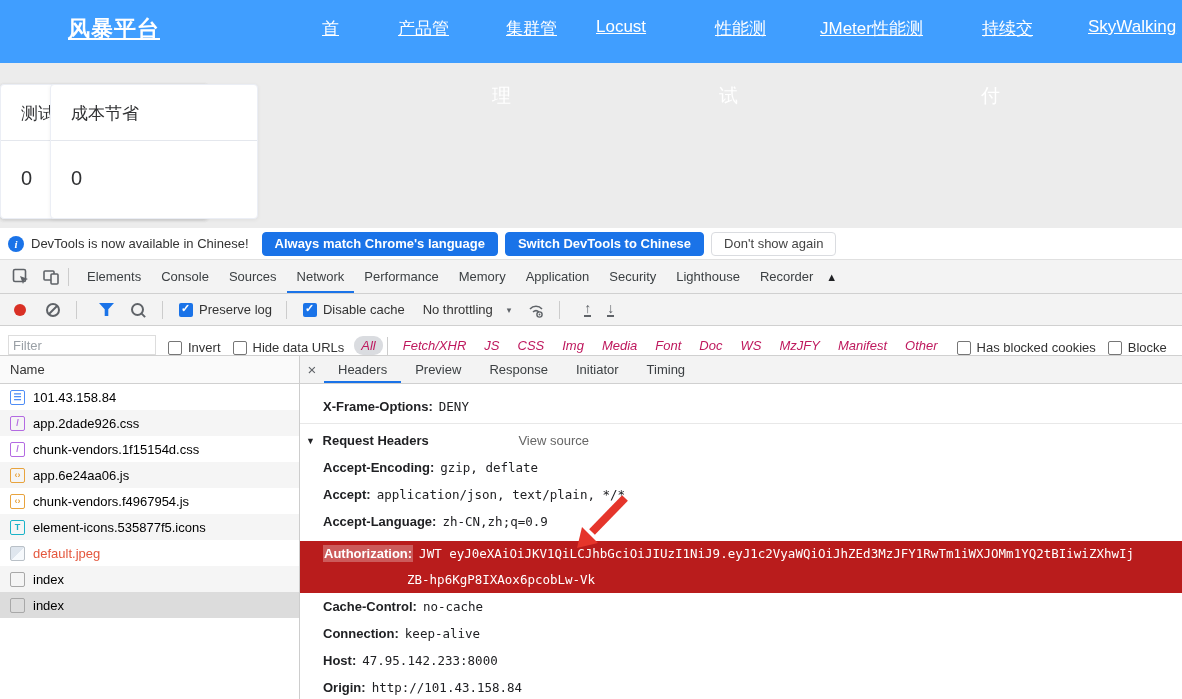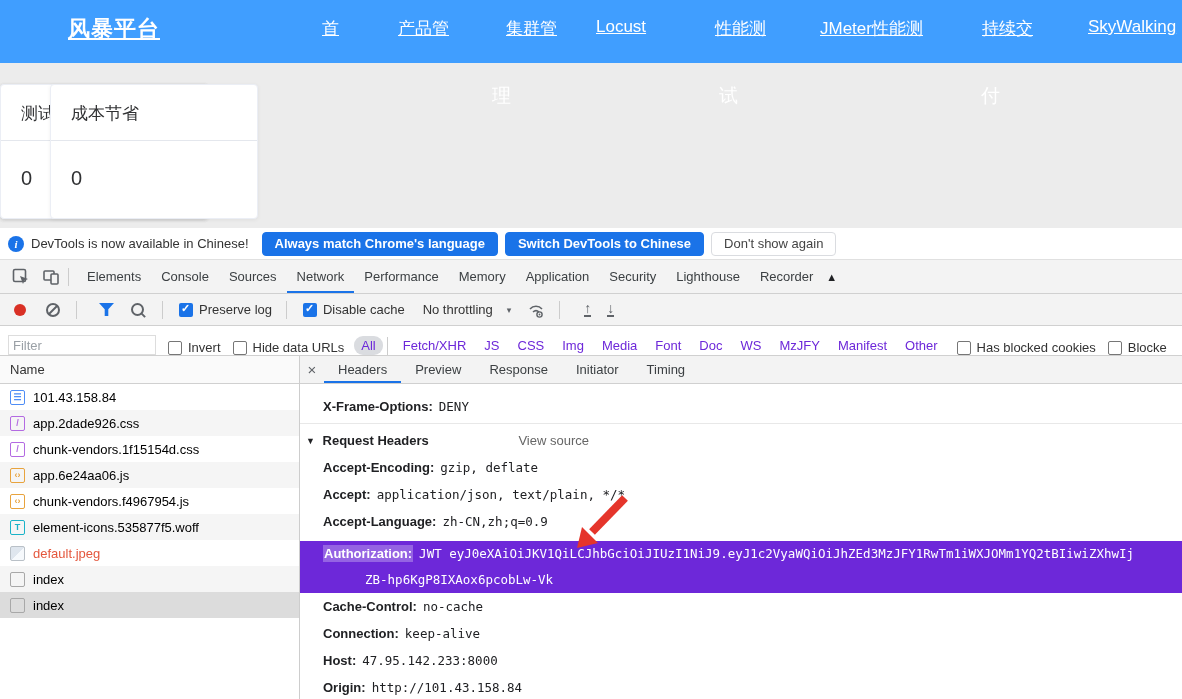--- a/index.html
+++ b/index.html
@@ -58,21 +58,21 @@
   .lab { margin-left:6px; color:#333; white-space:nowrap; }
   .throttle { margin-left:18px; color:#333; cursor:pointer; white-space:nowrap; }
   .dd-arrow { font-size:9px; color:#5f6368; margin-left:14px; cursor:pointer; }
   .net-cond { margin-left:16px; cursor:pointer; }
   .arr-ic { color:#5f6368; font-weight:bold; margin-left:16px; cursor:pointer; font-size:14px; border-bottom:2px solid #5f6368; line-height:13px; }
 
   
   .dt-filterbar { top:326px; height:30px; background:#fff; border-bottom:1px solid #d0d0d0; display:flex; align-items:flex-end; overflow:hidden; }
   .filter-input { width:148px; height:20px; margin-left:8px; border:1px solid #ddd; background:#fff; font-size:13px; padding:0 4px; color:#333; outline:none; }
   .filter-input::placeholder { color:#9aa0a6; }
-  .pill { padding:2px 7px; border-radius:9px; color:#6d28d9; cursor:pointer; white-space:nowrap; margin-left:4px; }
+  .pill { padding:2px 7px; border-radius:9px; color:#be185d; cursor:pointer; white-space:nowrap; margin-left:4px;font-style:italic; }
   .pill.sel { background:#dadce0; }
   .fgap { margin-left:12px; }
 
   
   .panels { top:356px; height:343px; display:flex; }
   .left-panel { width:300px; border-right:1px solid #cdcdcd; background:#fff; }
   .lp-head { height:28px; line-height:28px; padding-left:10px; color:#333; border-bottom:1px solid #d0d0d0; background:#fafafa; }
   .req-row { height:26px; display:flex; align-items:center; padding-left:10px; cursor:pointer; }
   .req-row:nth-of-type(odd) { background:#f5f5f5; }
   .req-row.selected { background:#dcdcdc; }
@@ -94,23 +94,23 @@
   .hdr-content { padding-top:9px; font-size:13px; }
   .entry { height:27px; line-height:27px; padding-left:23px; white-space:nowrap; overflow:hidden; }
   .hkey { font-weight:bold; color:#202124; }
   .hkey::after { content:":"; }
   .hval { font-family:"DejaVu Sans Mono","Liberation Mono",monospace; font-size:12.5px; color:#202124; margin-left:6px; }
   .hdivider { border-top:1px solid #e8e8e8; margin:3px 0; }
   .section-row { height:27px; line-height:27px; padding-left:6px; }
   .tri { font-size:9px; color:#202124; margin-right:4px; vertical-align:1px; }
   .section-title { font-weight:bold; color:#202124; }
   .view-source { color:#666; margin-left:86px; cursor:pointer; }
-  .auth-block { margin-top:6px; background:#6d28d9; }
+  .auth-block { margin-top:6px; background:#b91c1c; }
   .auth-line1 { height:26px; line-height:26px; padding-left:23px; white-space:nowrap; overflow:hidden; }
-  .auth-line2 { height:26px; line-height:26px; padding-left:65px; }
+  .auth-line2 { height:26px; line-height:26px; padding-left:65px;margin-left:42px; }
   .auth-key { font-weight:bold; color:#fff; background:rgba(255,255,255,0.28); padding:1px 1px; }
   .auth-key::after { content:":"; }
   .auth-val { font-family:"DejaVu Sans Mono","Liberation Mono",monospace; font-size:12.5px; color:#fff; margin-left:6px; }
   .auth-val2 { font-family:"DejaVu Sans Mono","Liberation Mono",monospace; font-size:12.5px; color:#fff; }
 
   .red-arrow { position:absolute; left:565px; top:492px; width:70px; height:62px; pointer-events:none; z-index:5; }
   svg.icon { display:block; }
 </style>
 </head>
 <body>
@@ -255,21 +255,21 @@
     <div class="req-row">
       <span class="fic js">‹›</span>
       <span class="fname">app.6e24aa06.js</span>
     </div>
     <div class="req-row">
       <span class="fic js">‹›</span>
       <span class="fname">chunk-vendors.f4967954.js</span>
     </div>
     <div class="req-row">
       <span class="fic fnt">T</span>
-      <span class="fname">element-icons.535877f5.woff</span>
+      <span class="fname">element-icons.535877f5.icons</span>
     </div>
     <div class="req-row err">
       <span class="fic img"></span>
       <span class="fname">default.jpeg</span>
     </div>
     <div class="req-row">
       <span class="fic gen"></span>
       <span class="fname">index</span>
     </div>
     <div class="req-row selected">

